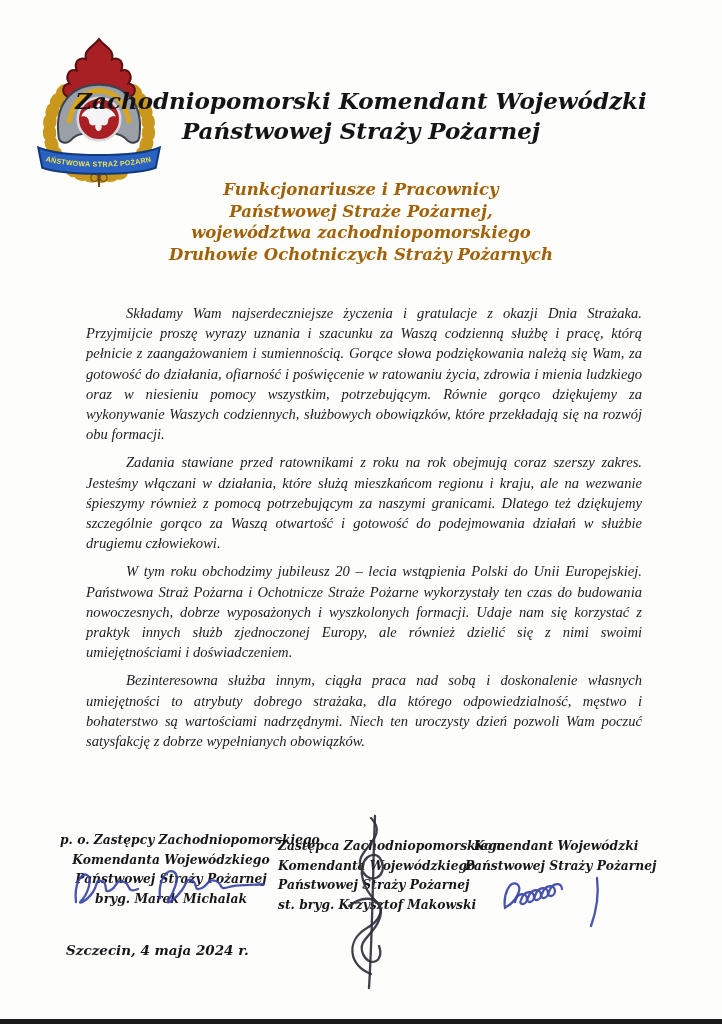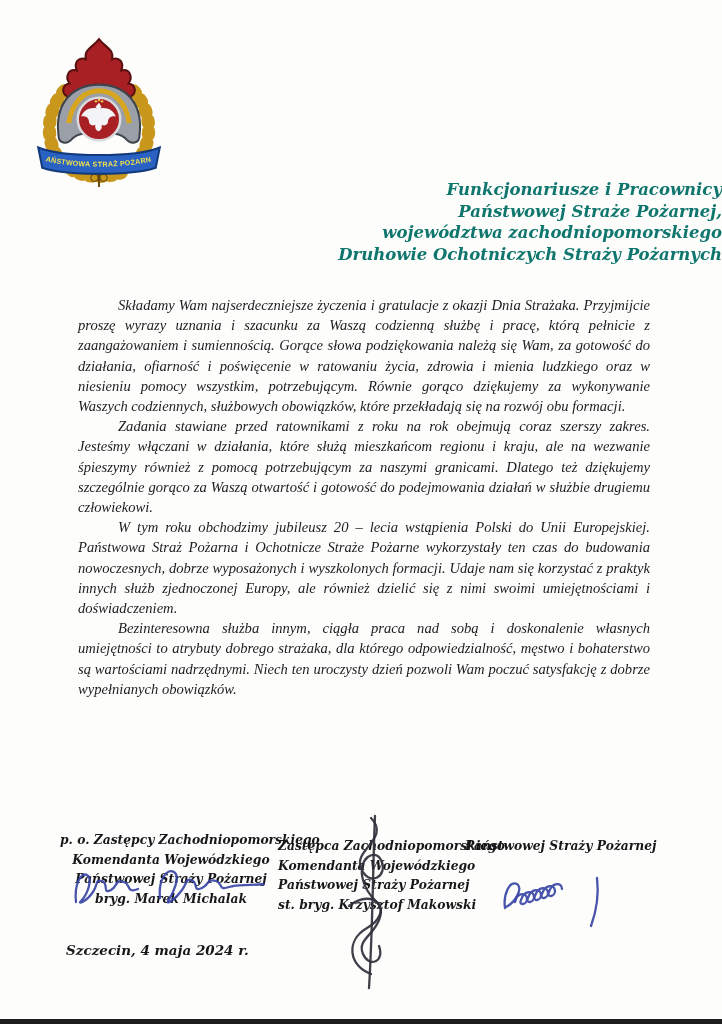--- a/index.html
+++ b/index.html
@@ -9,28 +9,28 @@
     font-family:"Liberation Serif",serif;color:#1d1d20;
   }
   .script{font-family:"DejaVu Serif",serif;font-style:italic;font-weight:700;}
 
   
   .emblem{position:absolute;left:34px;top:36px;width:130px;height:154px;}
 
   
   .title{position:absolute;top:86px;left:0;width:100%;text-align:center;
          font-size:23px;line-height:30px;color:#141417;}
-  .salutation{position:absolute;top:179px;left:0;width:100%;text-align:right;
-         font-size:16.5px;line-height:21.5px;color:#0f766e;}
+  .salutation{position:absolute;top:179px;left:0;width:100%;text-align:center;
+         font-size:16.5px;line-height:21.5px;color:#a16207;}
 
   
   .body-text{position:absolute;top:295px;left:78px;width:572px;
          font-style:italic;font-size:14.6px;line-height:20.2px;
          text-align:justify;color:#1c1c1f;}
-  .body-text p{margin:0;text-indent:40px;}
+  .body-text p{margin:8px;text-indent:40px;}
 
   
   .sign-row{position:absolute;top:830px;left:0;width:722px;height:160px;}
   .sig-col{position:absolute;text-align:center;font-size:12.3px;line-height:19.5px;color:#17171a;}
   .sig-col .role{white-space:nowrap;}
   .sig-col-left{left:60px;width:222px;top:0;}
   .sig-col-mid{left:278px;width:190px;top:6px;}
   .sig-col-right{left:465px;width:182px;top:6px;}
   .sig-name{white-space:nowrap;}
   .sig-svg{position:absolute;pointer-events:none;}
@@ -72,20 +72,24 @@
       <circle cx="68.5" cy="140" r="3.5" fill="#c9971c" stroke="#6b4a0e" stroke-width="1"></circle>
 
       <path d="M4 110 C28 120 100 120 124 110 L120 130 C96 138 32 138 8 130 Z" fill="#2a62c4" stroke="#123a7a" stroke-width="2"></path>
       <path id="ribbonPath" d="M10 123 C38 131 90 131 118 123" fill="none"></path>
       <text font-family="Liberation Sans, sans-serif" font-size="7" font-weight="bold" fill="#f0e14a" letter-spacing="0.3">
         <textPath href="#ribbonPath" startOffset="50%" text-anchor="middle">PAŃSTWOWA STRAŻ POŻARNA</textPath>
       </text>
     </svg>
   </div>
 
+  <div class="title script">
+    <div>Zachodniopomorski Komendant Wojewódzki</div>
+    <div>Państwowej Straży Pożarnej</div>
+  </div>
 
   <div class="salutation script">
     <div>Funkcjonariusze i Pracownicy</div>
     <div>Państwowej Straże Pożarnej,</div>
     <div>województwa zachodniopomorskiego</div>
     <div>Druhowie Ochotniczych Straży Pożarnych</div>
   </div>
 
   <div class="body-text">
     <p>Składamy Wam najserdeczniejsze życzenia i gratulacje z okazji Dnia Strażaka. Przyjmijcie proszę wyrazy uznania i szacunku za Waszą codzienną służbę i pracę, którą pełnicie z zaangażowaniem i sumiennością. Gorące słowa podziękowania należą się Wam, za gotowość do działania, ofiarność i poświęcenie w ratowaniu życia, zdrowia i mienia ludzkiego oraz w niesieniu pomocy wszystkim, potrzebującym. Równie gorąco dziękujemy za wykonywanie Waszych codziennych, służbowych obowiązków, które przekładają się na rozwój obu formacji.</p>
@@ -118,20 +122,21 @@
       <div class="role">Państwowej Straży Pożarnej</div>
       <div class="sig-name">st. bryg. Krzysztof Makowski</div>
     </div>
 
     <div class="sig-col sig-col-right script">
       <svg class="sig-svg sig-svg-right" width="132" height="56" viewBox="0 0 132 56">
         <path class="sig-path ink-blue" d="M12 34 C10 20 17 6 24 10 C30 14 23 28 13 33"></path>
         <path class="sig-path ink-blue" d="M22 28 c2 -10 12 -10 12 -3 c0 6 -9 7 -6 1 c3 -10 13 -10 13 -3 c0 6 -9 7 -6 1 c3 -10 13 -10 13 -3 c0 6 -9 7 -6 1 c3 -10 13 -10 13 -3 c0 6 -9 7 -6 1 c3 -10 13 -10 13 -3 c0 6 -9 7 -6 1 c3 -10 13 -10 13 -3"></path>
         <path class="sig-path ink-blue" d="M104 4 C106 20 103 38 98 52"></path>
       </svg>
+      <div class="role">Komendant Wojewódzki</div>
       <div class="role">Państwowej Straży Pożarnej</div>
     </div>
 
   </div>
 
   <div class="dateline script">Szczecin, 4 maja 2024 r.</div>
 
   <div class="scan-edge"></div>
 
 </div>

